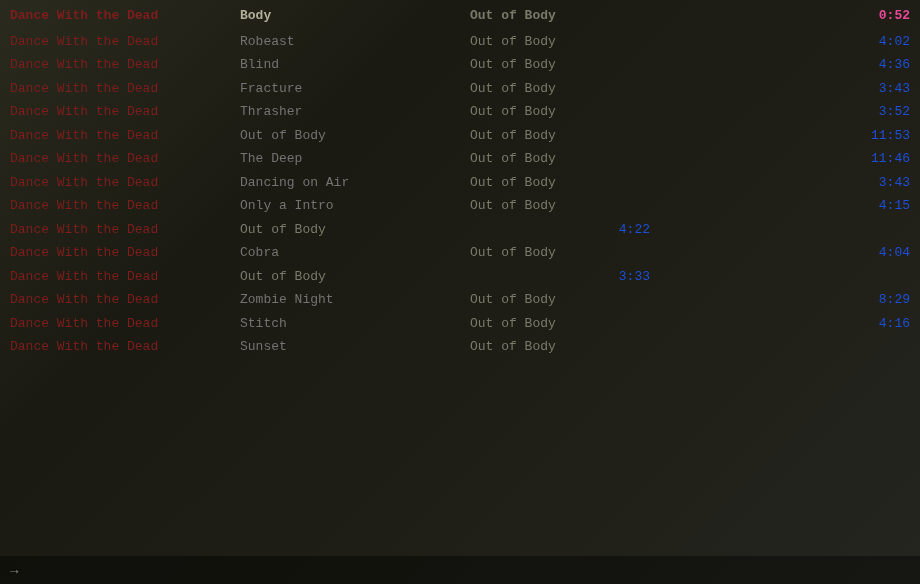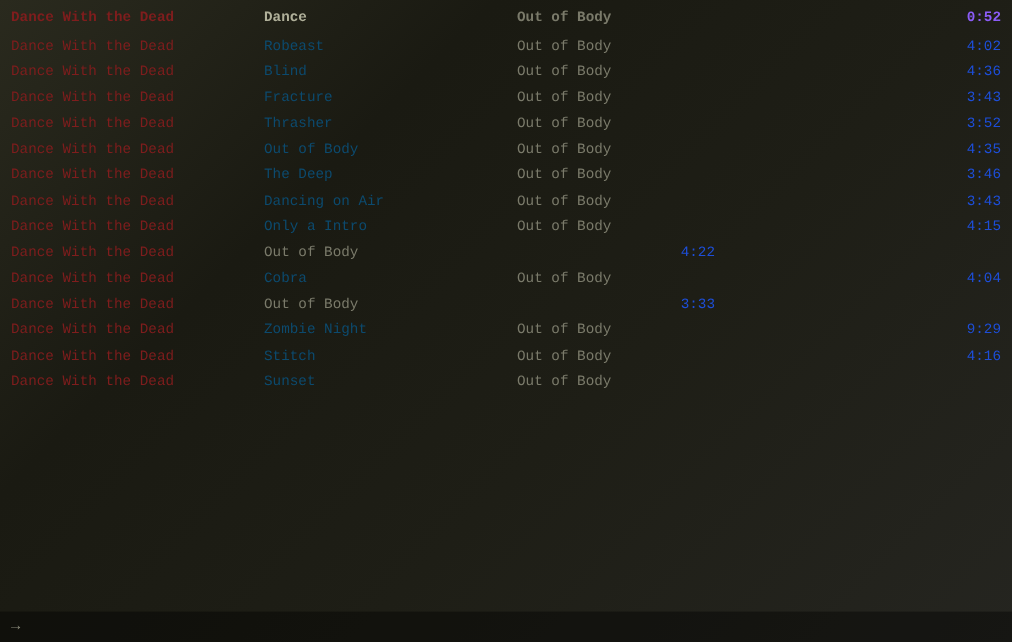--- a/index.html
+++ b/index.html
@@ -36,38 +36,38 @@
       color: #b0b09a;
       font-weight: bold;
       margin-bottom: 2px;
     }
 
     .track-row .artist {
       color: #7f1d1d;
     }
 
     .track-row .title {
-      color: #0c4a6e;
+      color: #737373;
     }
 
     .track-row.header .title {
       color: #b0b09a;
     }
 
     .track-row .album {
       color: #7a7a6a;
     }
 
     .track-row .duration {
       text-align: right;
       color: #1d4ed8;
     }
 
     .track-row.header .duration {
-      color: #8b5cf6;
+      color: #ec4899;
     }
 
     .bottom-bar {
       position: absolute;
       bottom: 0;
       left: 0;
       right: 0;
       height: 28px;
       background: rgba(0,0,0,0.4);
       display: flex;
@@ -82,21 +82,21 @@
       color: #8a8a7a;
     }
   </style>
 </head>
 <body>
 
 <div class="track-list">
 
   <div class="track-row header">
     <span class="artist">Dance With the Dead</span>
-    <span class="title">Dance</span>
+    <span class="title">Body</span>
     <span class="album">Out of Body</span>
     <span class="duration">0:52</span>
   </div>
 <div class="track-row">
       <span class="artist">Dance With the Dead</span>
       <span class="title">Robeast</span>
       <span class="album">Out of Body</span>
       <span class="duration">4:02</span>
     </div>
     <div class="track-row">
@@ -114,27 +114,27 @@
     <div class="track-row">
       <span class="artist">Dance With the Dead</span>
       <span class="title">Thrasher</span>
       <span class="album">Out of Body</span>
       <span class="duration">3:52</span>
     </div>
     <div class="track-row">
       <span class="artist">Dance With the Dead</span>
       <span class="title">Out of Body</span>
       <span class="album">Out of Body</span>
-      <span class="duration">4:35</span>
+      <span class="duration">11:53</span>
     </div>
     <div class="track-row">
       <span class="artist">Dance With the Dead</span>
       <span class="title">The Deep</span>
       <span class="album">Out of Body</span>
-      <span class="duration">3:46</span>
+      <span class="duration">11:46</span>
     </div>
     <div class="track-row">
       <span class="artist">Dance With the Dead</span>
       <span class="title">Dancing on Air</span>
       <span class="album">Out of Body</span>
       <span class="duration">3:43</span>
     </div>
     <div class="track-row">
       <span class="artist">Dance With the Dead</span>
       <span class="title">Only a Intro</span>
@@ -154,21 +154,21 @@
     </div>
     <div class="track-row">
       <span class="artist">Dance With the Dead</span>
       <span class="album">Out of Body</span>
       <span class="duration">3:33</span>
     </div>
     <div class="track-row">
       <span class="artist">Dance With the Dead</span>
       <span class="title">Zombie Night</span>
       <span class="album">Out of Body</span>
-      <span class="duration">9:29</span>
+      <span class="duration">8:29</span>
     </div>
     <div class="track-row">
       <span class="artist">Dance With the Dead</span>
       <span class="title">Stitch</span>
       <span class="album">Out of Body</span>
       <span class="duration">4:16</span>
     </div>
     <div class="track-row">
       <span class="artist">Dance With the Dead</span>
       <span class="title">Sunset</span>

